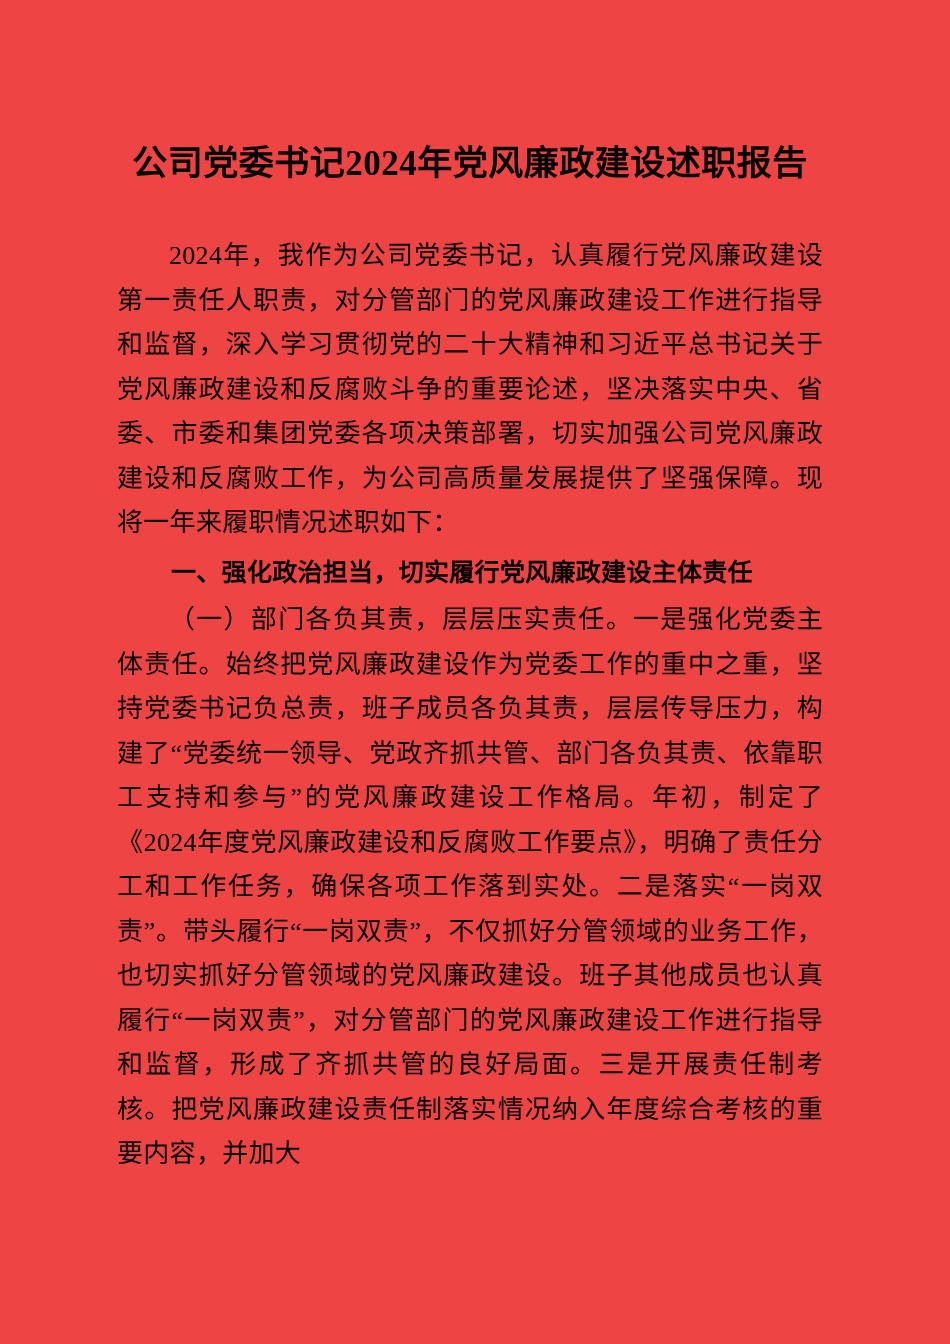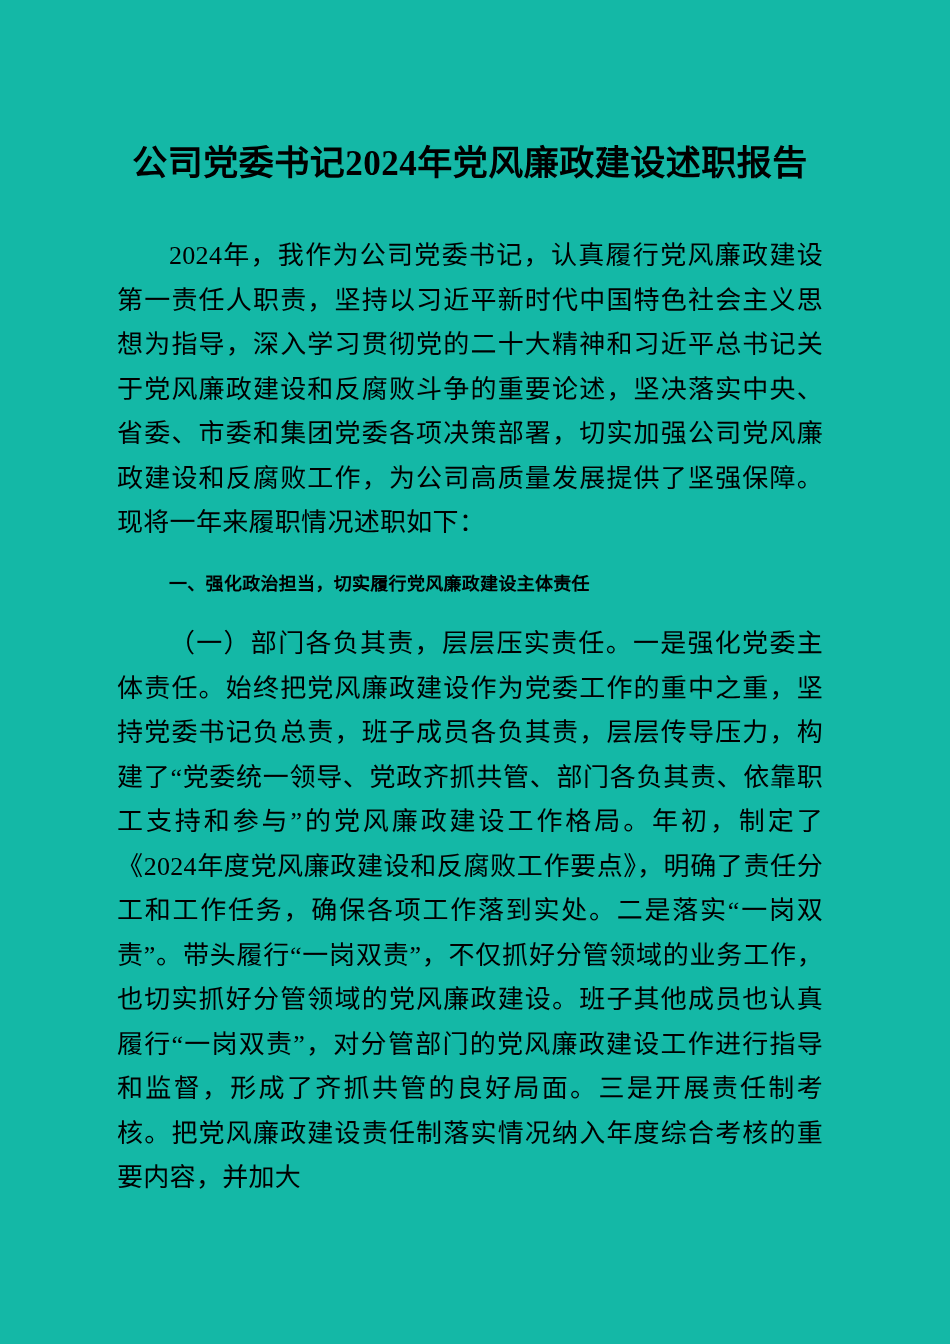--- a/index.html
+++ b/index.html
@@ -6,21 +6,21 @@
   html, body {
     margin: 0;
     padding: 0;
     background: #ffffff;
   }
   .page {
     position: relative;
     width: 950px;
     height: 1344px;
     margin: 0 auto;
-    background: #14b8a6;
+    background: #ef4444;
     color: #000000;
     box-sizing: border-box;
     padding: 136px 127px 0 117px;
     overflow: hidden;
     font-family: "Liberation Serif", serif;
   }
   .doc-title {
     margin: 0 0 42px 0;
     font-family: "Liberation Serif", serif;
     font-weight: bold;
@@ -33,39 +33,39 @@
     margin: 0;
     font-family: "Liberation Serif", serif;
     font-weight: normal;
     font-size: 26px;
     line-height: 44.5px;
     letter-spacing: 0.3px;
     text-align: justify;
     text-indent: 2em;
   }
   .section-heading {
-    margin: 16px;
+    margin: 4px;
     font-family: "Liberation Sans", sans-serif;
     font-weight: bold;
-    font-size: 18px;
+    font-size: 25px;
     line-height: 44.5px;
     letter-spacing: 0.3px;
     text-indent: 2em;
   }
   .lead-sentence {
     
     font-family: "Liberation Serif", serif;
   }
 </style>
 </head>
 <body>
 
 <div class="page">
 
   <h1 class="doc-title">公司党委书记2024年党风廉政建设述职报告</h1>
 
-  <p class="body-para">2024年，我作为公司党委书记，认真履行党风廉政建设第一责任人职责，坚持以习近平新时代中国特色社会主义思想为指导，深入学习贯彻党的二十大精神和习近平总书记关于党风廉政建设和反腐败斗争的重要论述，坚决落实中央、省委、市委和集团党委各项决策部署，切实加强公司党风廉政建设和反腐败工作，为公司高质量发展提供了坚强保障。现将一年来履职情况述职如下：</p>
+  <p class="body-para">2024年，我作为公司党委书记，认真履行党风廉政建设第一责任人职责，对分管部门的党风廉政建设工作进行指导和监督，深入学习贯彻党的二十大精神和习近平总书记关于党风廉政建设和反腐败斗争的重要论述，坚决落实中央、省委、市委和集团党委各项决策部署，切实加强公司党风廉政建设和反腐败工作，为公司高质量发展提供了坚强保障。现将一年来履职情况述职如下：</p>
 
   <h2 class="section-heading">一、强化政治担当，切实履行党风廉政建设主体责任</h2>
 
   <p class="body-para"><span class="lead-sentence">（一）部门各负其责，层层压实责任。</span><span>一是强化党委主体责任。始终把党风廉政建设作为党委工作的重中之重，坚持党委书记负总责，班子成员各负其责，层层传导压力，构建了“党委统一领导、党政齐抓共管、部门各负其责、依靠职工支持和参与”的党风廉政建设工作格局。年初，制定了《2024年度党风廉政建设和反腐败工作要点》，明确了责任分工和工作任务，确保各项工作落到实处。二是落实“一岗双责”。带头履行“一岗双责”，不仅抓好分管领域的业务工作，也切实抓好分管领域的党风廉政建设。班子其他成员也认真履行“一岗双责”，对分管部门的党风廉政建设工作进行指导和监督，形成了齐抓共管的良好局面。三是开展责任制考核。把党风廉政建设责任制落实情况纳入年度综合考核的重要内容，并加大</span></p>
 
 </div>
 
 </body></html>

